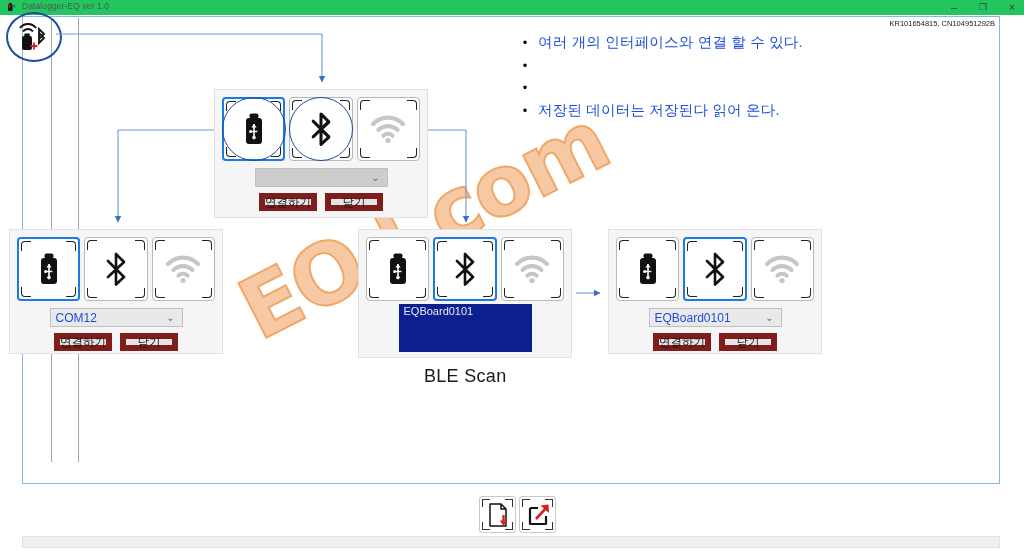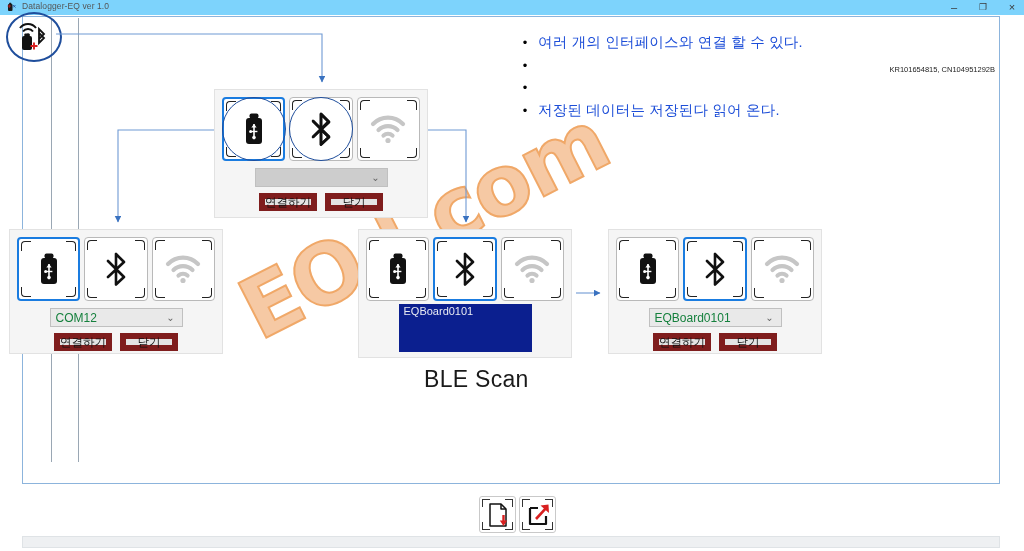--- a/index.html
+++ b/index.html
@@ -7,40 +7,40 @@
     width:1024px;height:551px;overflow:hidden;position:relative;
     background:#ffffff;
     font-family:"Liberation Sans","DejaVu Sans",sans-serif;
     -webkit-font-smoothing:antialiased;
   }
 
   
   #app-window{position:absolute;inset:0;background:#fff;}
   .titlebar{
     position:absolute;left:0;top:0;width:1024px;height:15px;
-    background:#7dd3fc;
+    background:#22c55e;
   }
   .titlebar-text{
     position:absolute;left:22px;top:1px;font-size:8.5px;color:#555;
     white-space:nowrap;letter-spacing:.1px;
   }
   .title-app-icon{
     position:absolute;left:6px;top:1px;width:12px;height:12px;
   }
   .win-btns{position:absolute;right:6px;top:0px;display:flex;gap:17px;align-items:center;height:15px;}
   .win-btn{font-size:11px;color:#3a3a3a;line-height:1;width:12px;text-align:center;cursor:default;}
   .win-btn.sq{font-size:9px;}
 
   .client{
     position:absolute;left:22px;top:16px;width:978px;height:468px;
     border:1px solid #8cb4dc;border-top:1px solid #8cb4dc;background:#fff;
     box-sizing:border-box;
   }
   .serial-label{
-    position:absolute;right:4px;top:2px;font-size:7.5px;color:#222;white-space:nowrap;margin-top:46px;
+    position:absolute;right:4px;top:2px;font-size:7.5px;color:#222;white-space:nowrap;
   }
   
   .vrule{position:absolute;top:0;width:0;border-left:1px solid #9aa7b4;}
 
   
   .bullets{position:absolute;left:512px;top:33px;width:430px;}
   .bullet-row{display:flex;align-items:flex-start;margin-bottom:3.5px;}
   .bullet-dot{width:26px;flex:0 0 26px;text-align:center;font-size:13px;line-height:19px;color:#000;}
   .bullet-text{font-size:14.5px;line-height:19px;color:#1d4ed8;letter-spacing:.2px;white-space:nowrap;}
 
@@ -70,37 +70,37 @@
 
   
   .ring{position:absolute;left:50%;top:50%;transform:translate(-50%,-50%);
         width:62px;height:62px;border:1.6px solid #1f4e9c;border-radius:50%;pointer-events:none;}
 
   .combo{
     margin:7px auto 0;width:133px;height:19px;background:#cdcdcd;border:1px solid #c0c0c0;
     display:flex;align-items:center;box-sizing:border-box;position:relative;
   }
   .combo.filled{background:#e9e9e9;}
-  .combo-val{font-size:12px;color:#15803d;padding-left:5px;flex:1;white-space:nowrap;overflow:hidden;}
+  .combo-val{font-size:12px;color:#1d4ed8;padding-left:5px;flex:1;white-space:nowrap;overflow:hidden;}
   .combo-arrow{width:22px;text-align:center;font-size:10px;color:#666;}
   .btn-row{display:flex;gap:8px;justify-content:center;margin-top:6px;}
   .btn{
     background:#e4e4e4;border:6px solid #7f1d1d;height:18px;min-width:58px;
     font-size:11.5px;color:#111;display:flex;align-items:center;justify-content:center;
     box-sizing:border-box;
   }
 
   
   .listbox{
     margin:3px auto 0;width:133px;height:48px;background:#0b1f8f;border:1px solid #0b1f8f;
     box-sizing:border-box;position:relative;
   }
   .listbox-item{font-size:11px;color:#e8eaf2;padding:0 0 0 4px;line-height:12px;white-space:nowrap;}
   .ble-caption{
-    position:absolute;font-size:23px;color:#1a1a1a;letter-spacing:.3px;white-space:nowrap;
+    position:absolute;font-size:18px;color:#1a1a1a;letter-spacing:.3px;white-space:nowrap;
   }
 
   
   #connectors{position:absolute;left:0;top:0;width:1024px;height:551px;pointer-events:none;}
 
   
   .watermark{
     position:absolute;left:250px;top:160px;width:440px;height:220px;
     font-size:84px;font-weight:bold;color:#f6c9a4;
     -webkit-text-stroke:2px #f0a868;

